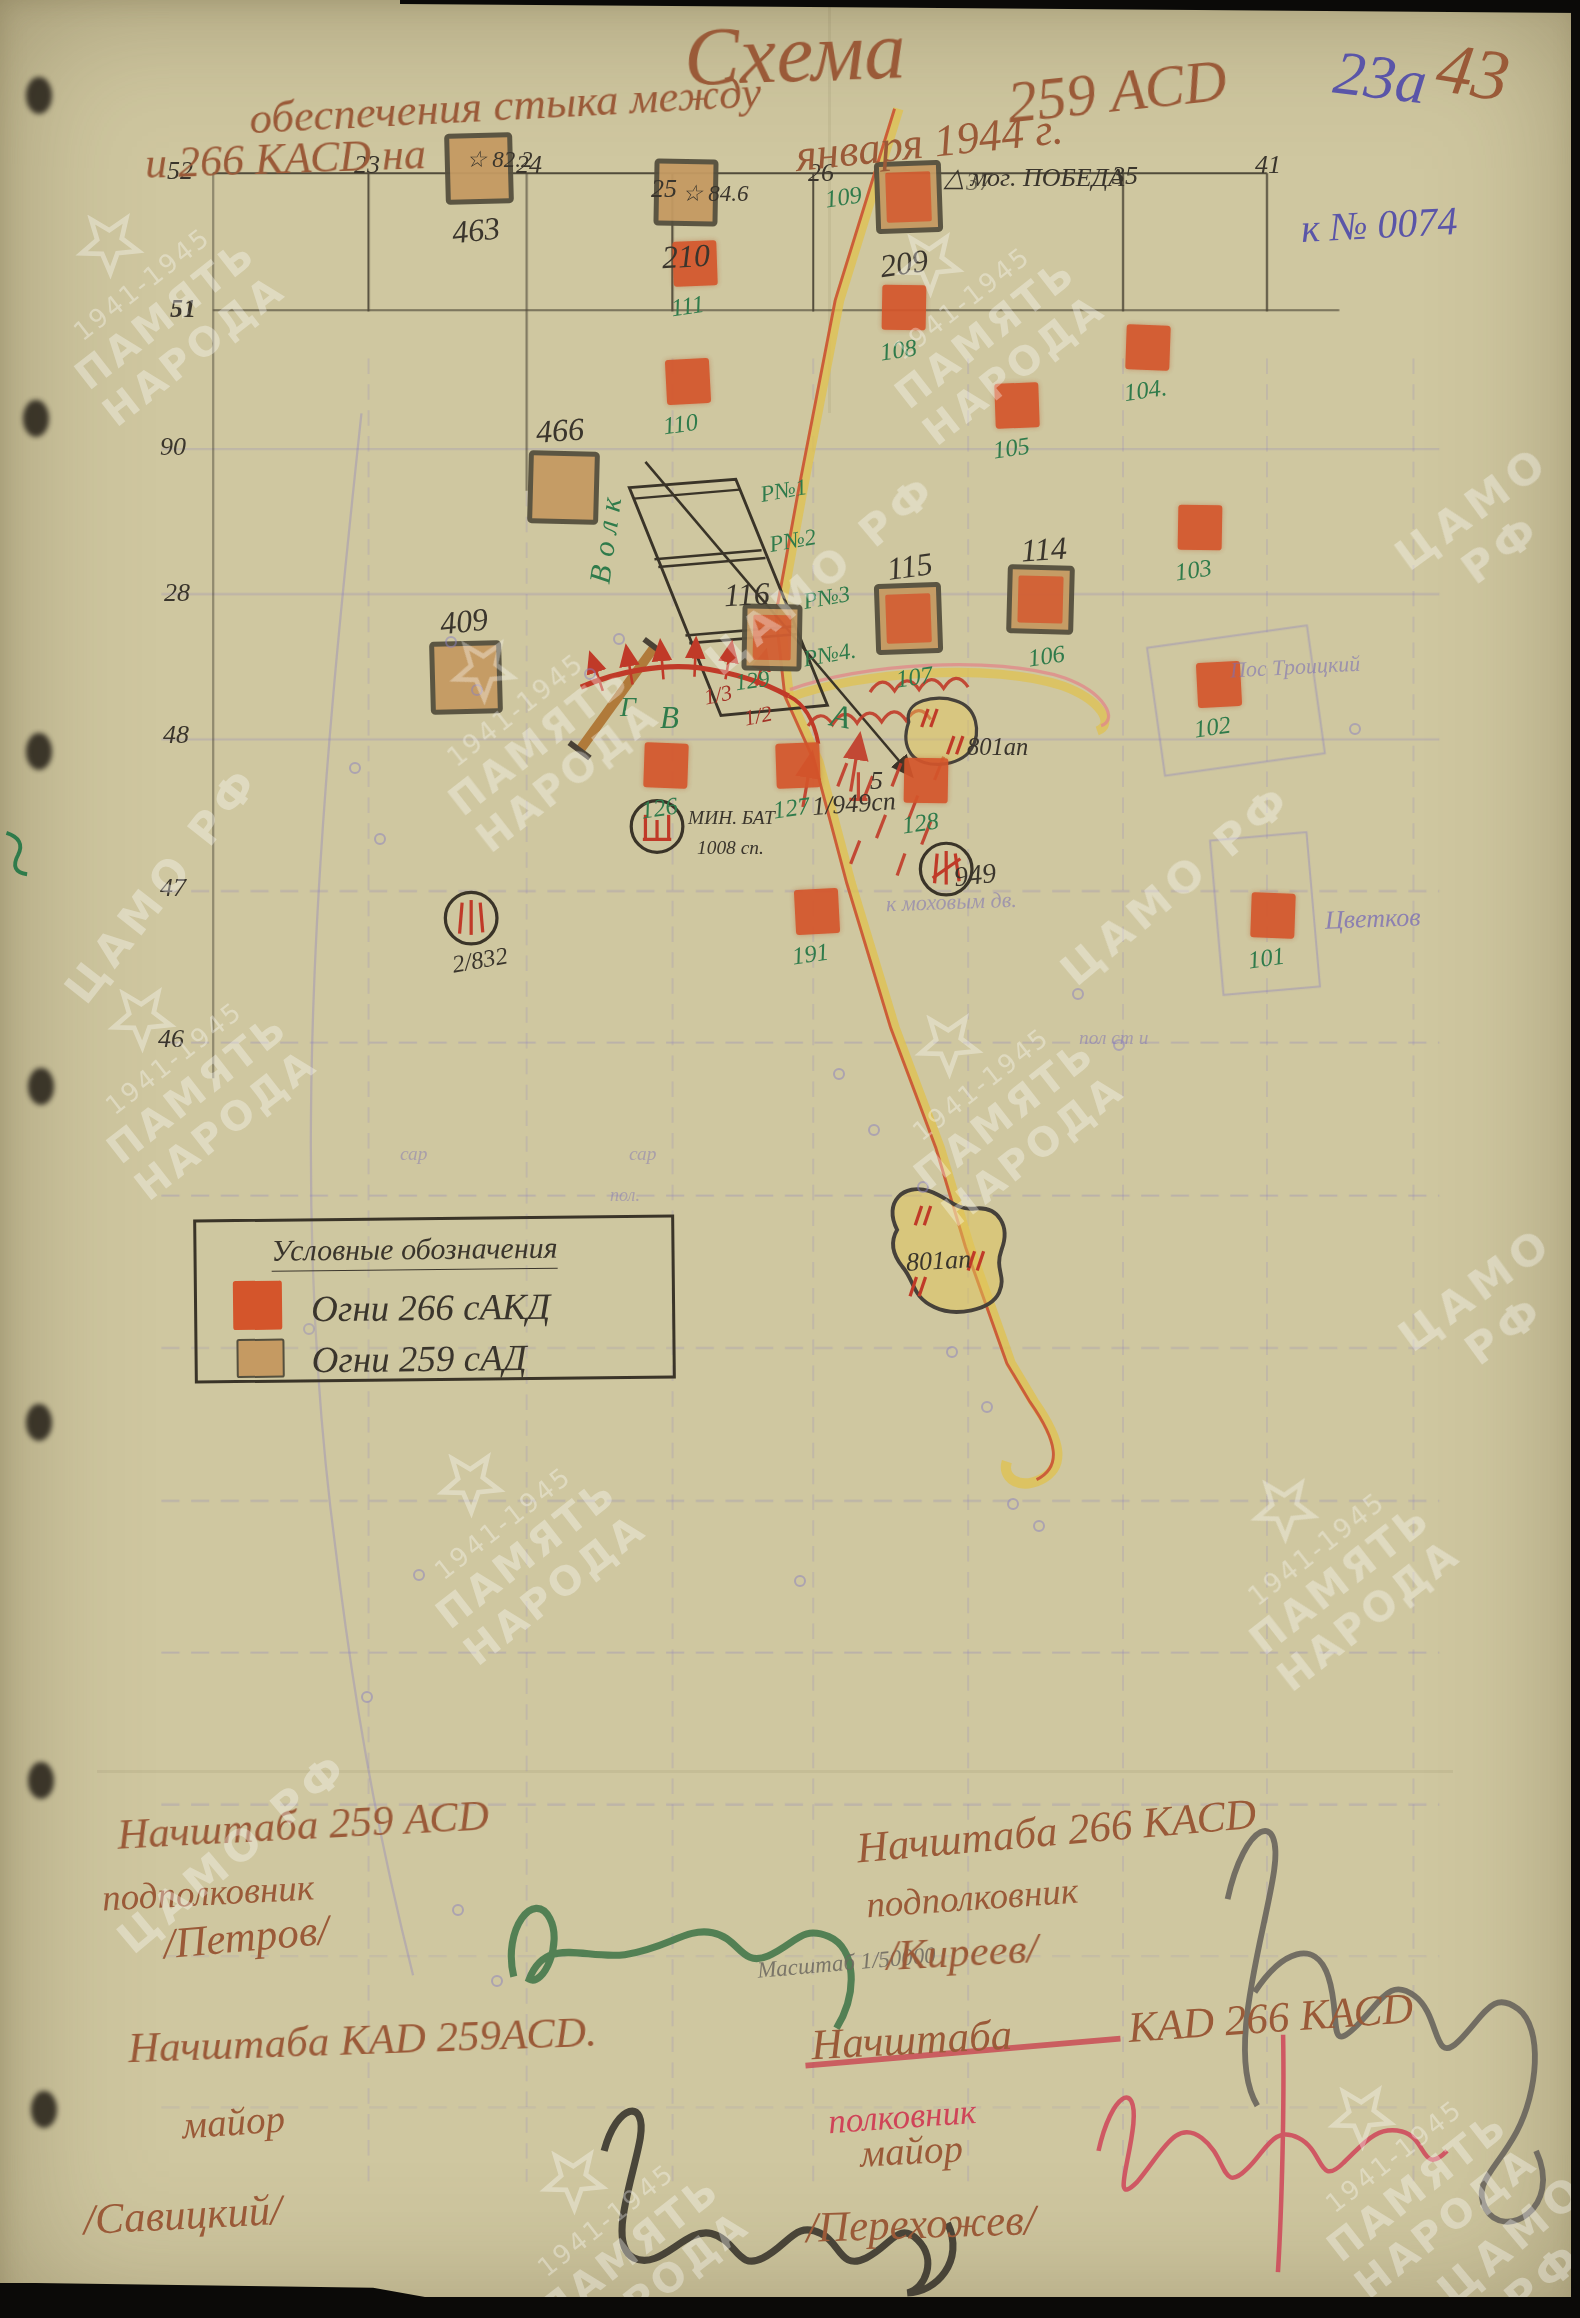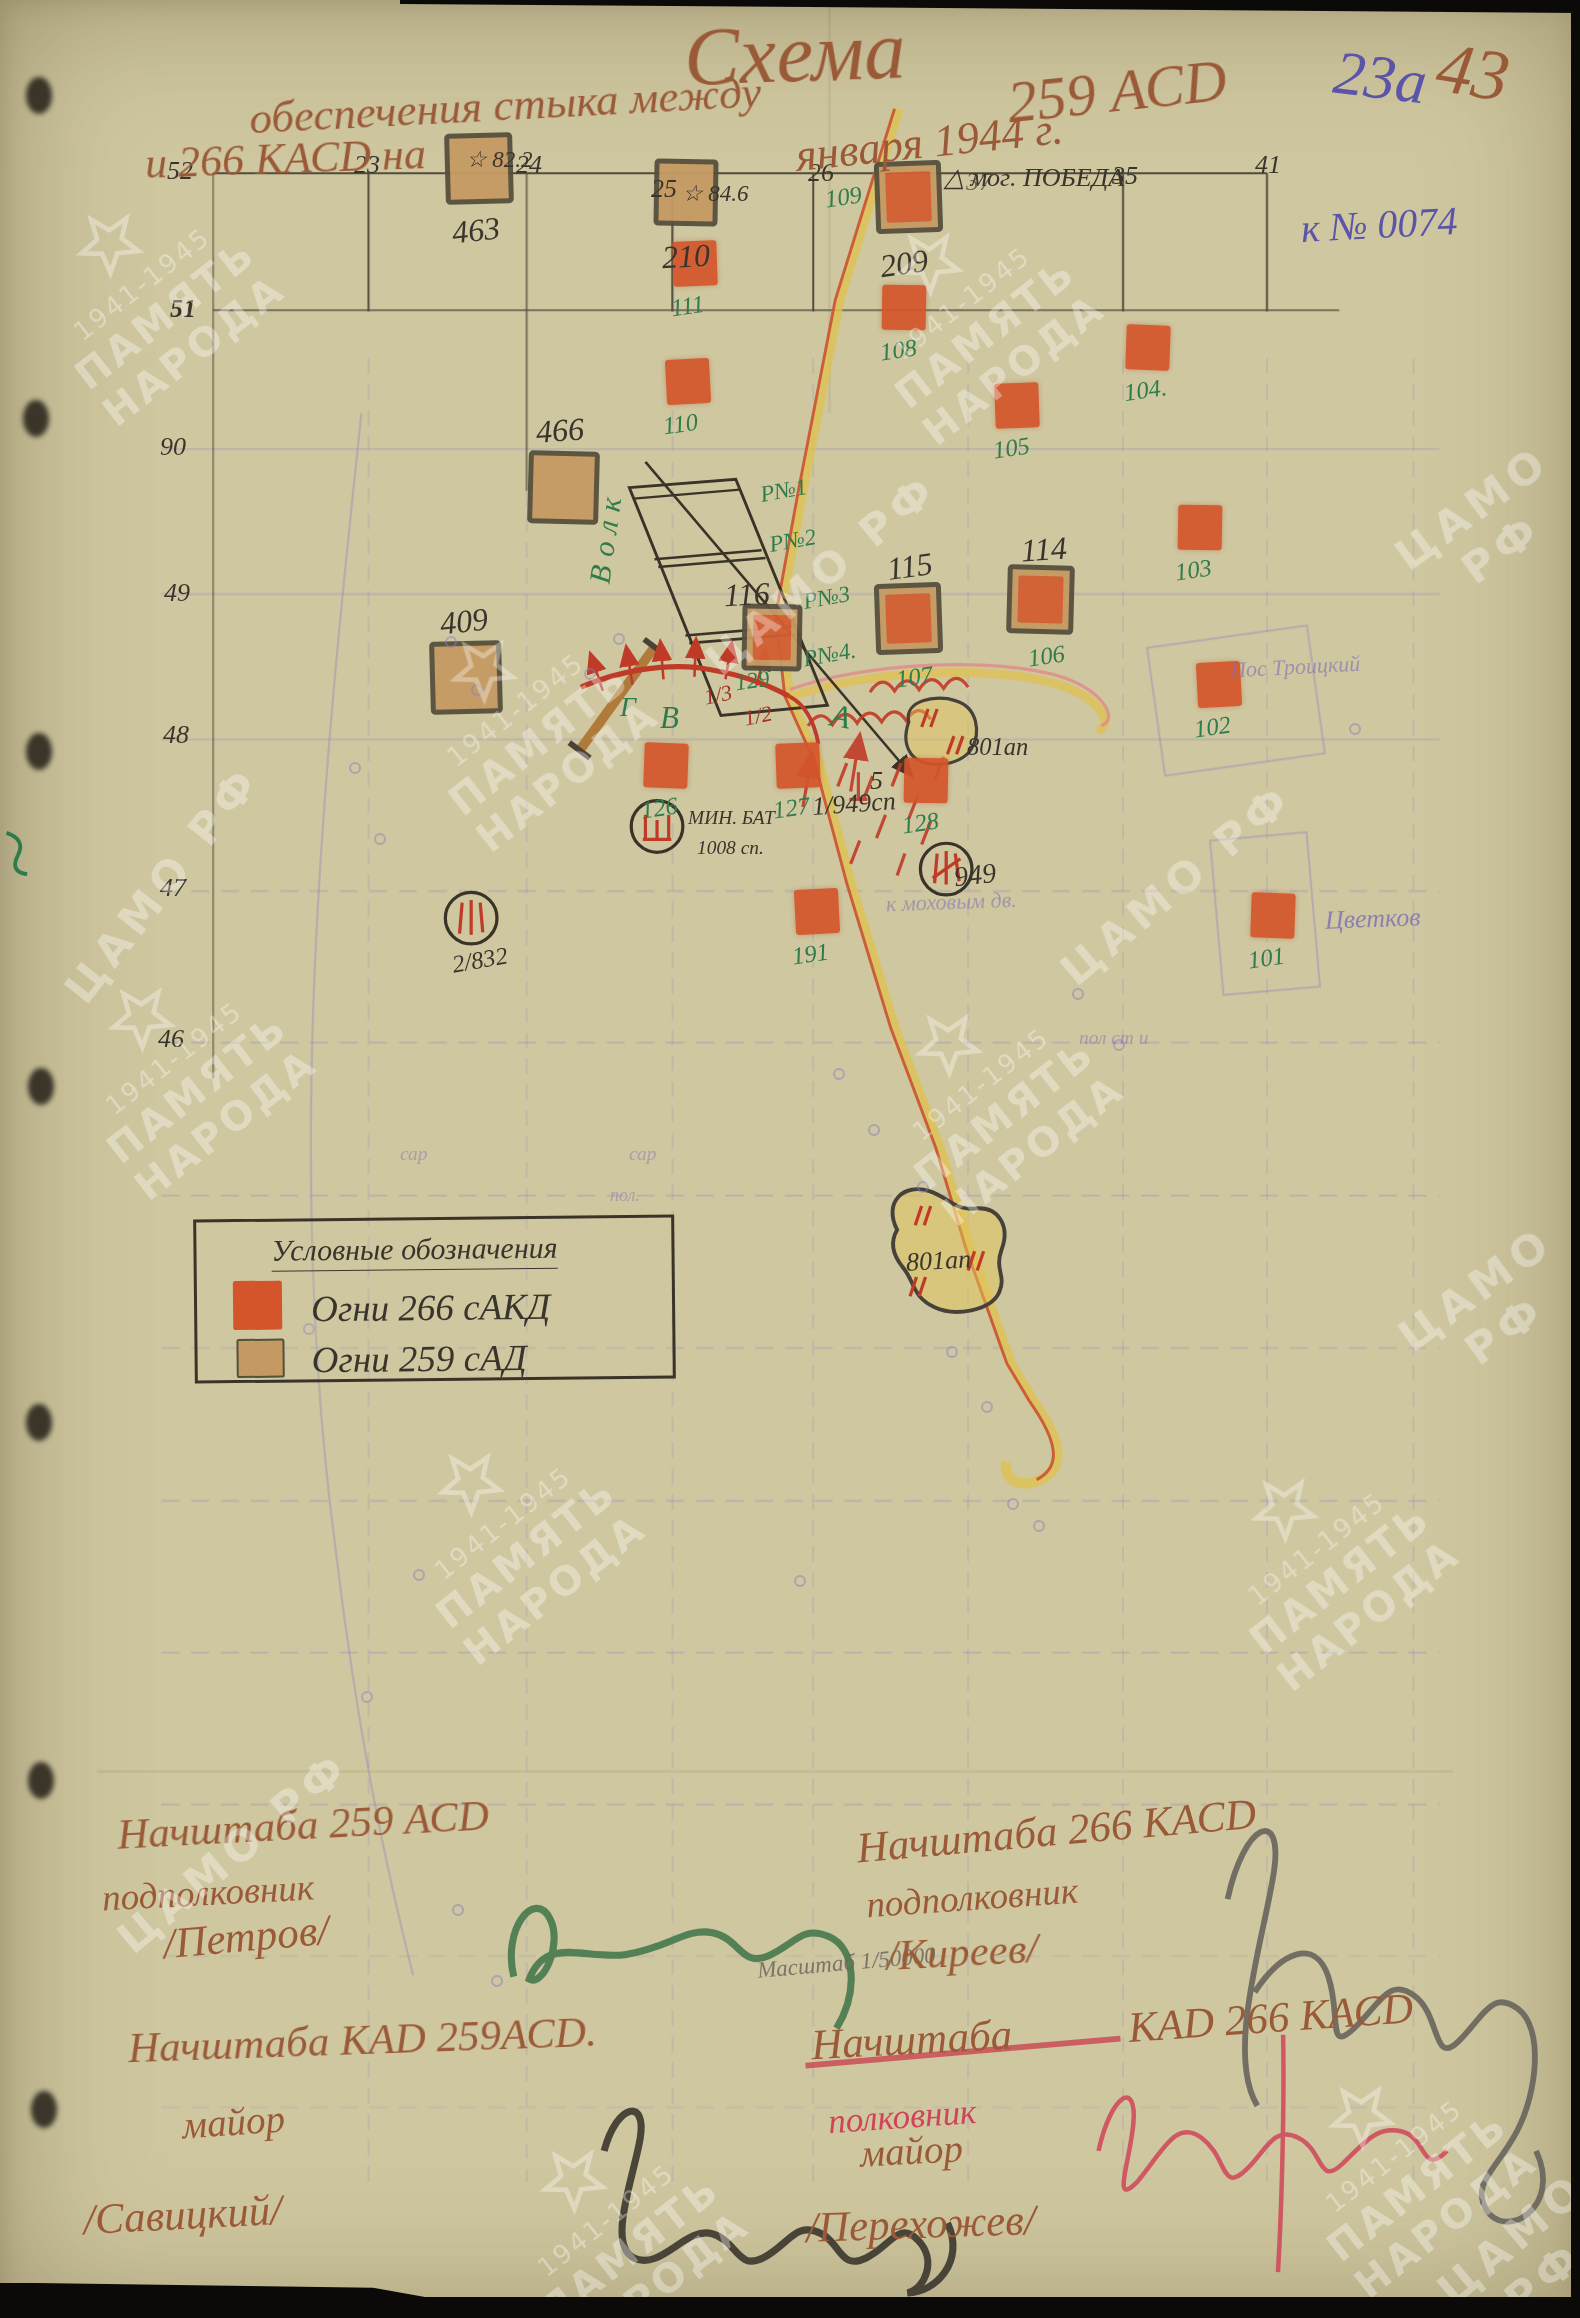--- a/index.html
+++ b/index.html
@@ -249,21 +249,21 @@
       <div class="lbl c-black" style="left: 354px; top: 152px; font-size: 26px;">23</div>
       <div class="lbl c-black" style="left: 516px; top: 152px; font-size: 26px;">24</div>
       <div class="lbl c-black" style="left: 651px; top: 176px; font-size: 26px;">25</div>
       <div class="lbl c-black" style="left: 808px; top: 160px; font-size: 26px;">26</div>
       <div class="lbl c-black" style="left: 966px; top: 169px; font-size: 26px; opacity: 0.65;">37</div>
       <div class="lbl c-black" style="left: 1112px; top: 163px; font-size: 26px;">35</div>
       <div class="lbl c-black" style="left: 1255px; top: 152px; font-size: 26px;">41</div>
       <div class="lbl c-black" style="left: 167px; top: 158px; font-size: 26px; font-style: italic;">52</div>
       <div class="lbl c-black" style="left: 170px; top: 296px; font-size: 26px; font-weight: bold;">51</div>
       <div class="lbl c-black" style="left: 160px; top: 434px; font-size: 26px;">90</div>
-      <div class="lbl c-black" style="left: 164px; top: 580px; font-size: 26px;">49</div>
+      <div class="lbl c-black" style="left: 164px; top: 580px; font-size: 26px;">28</div>
       <div class="lbl c-black" style="left: 163px; top: 722px; font-size: 26px;">48</div>
       <div class="lbl c-black" style="left: 160px; top: 875px; font-size: 26px;">47</div>
       <div class="lbl c-black" style="left: 158px; top: 1026px; font-size: 26px;">46</div>
       <div class="lbl c-black" style="left: 466px; top: 148px; font-size: 23px;">☆ 82.2</div>
       <div class="lbl c-black" style="left: 682px; top: 182px; font-size: 23px;">☆ 84.6</div>
       <div class="lbl c-black" style="left: 944px; top: 165px; font-size: 26px;">△ мог. ПОБЕДА</div>
       <div class="lbl c-green" style="left: 825px; top: 185px; font-size: 24.5px; transform: rotate(-8deg);">109</div>
       <div class="lbl c-green" style="left: 896px; top: 665px; font-size: 24.5px; transform: rotate(-8deg);">107</div>
       <div class="lbl c-green" style="left: 1028px; top: 644px; font-size: 24.5px; transform: rotate(-8deg);">106</div>
       <div class="lbl c-green" style="left: 760px; top: 479px; font-size: 23px; transform: rotate(-10deg);">Р№1</div>

